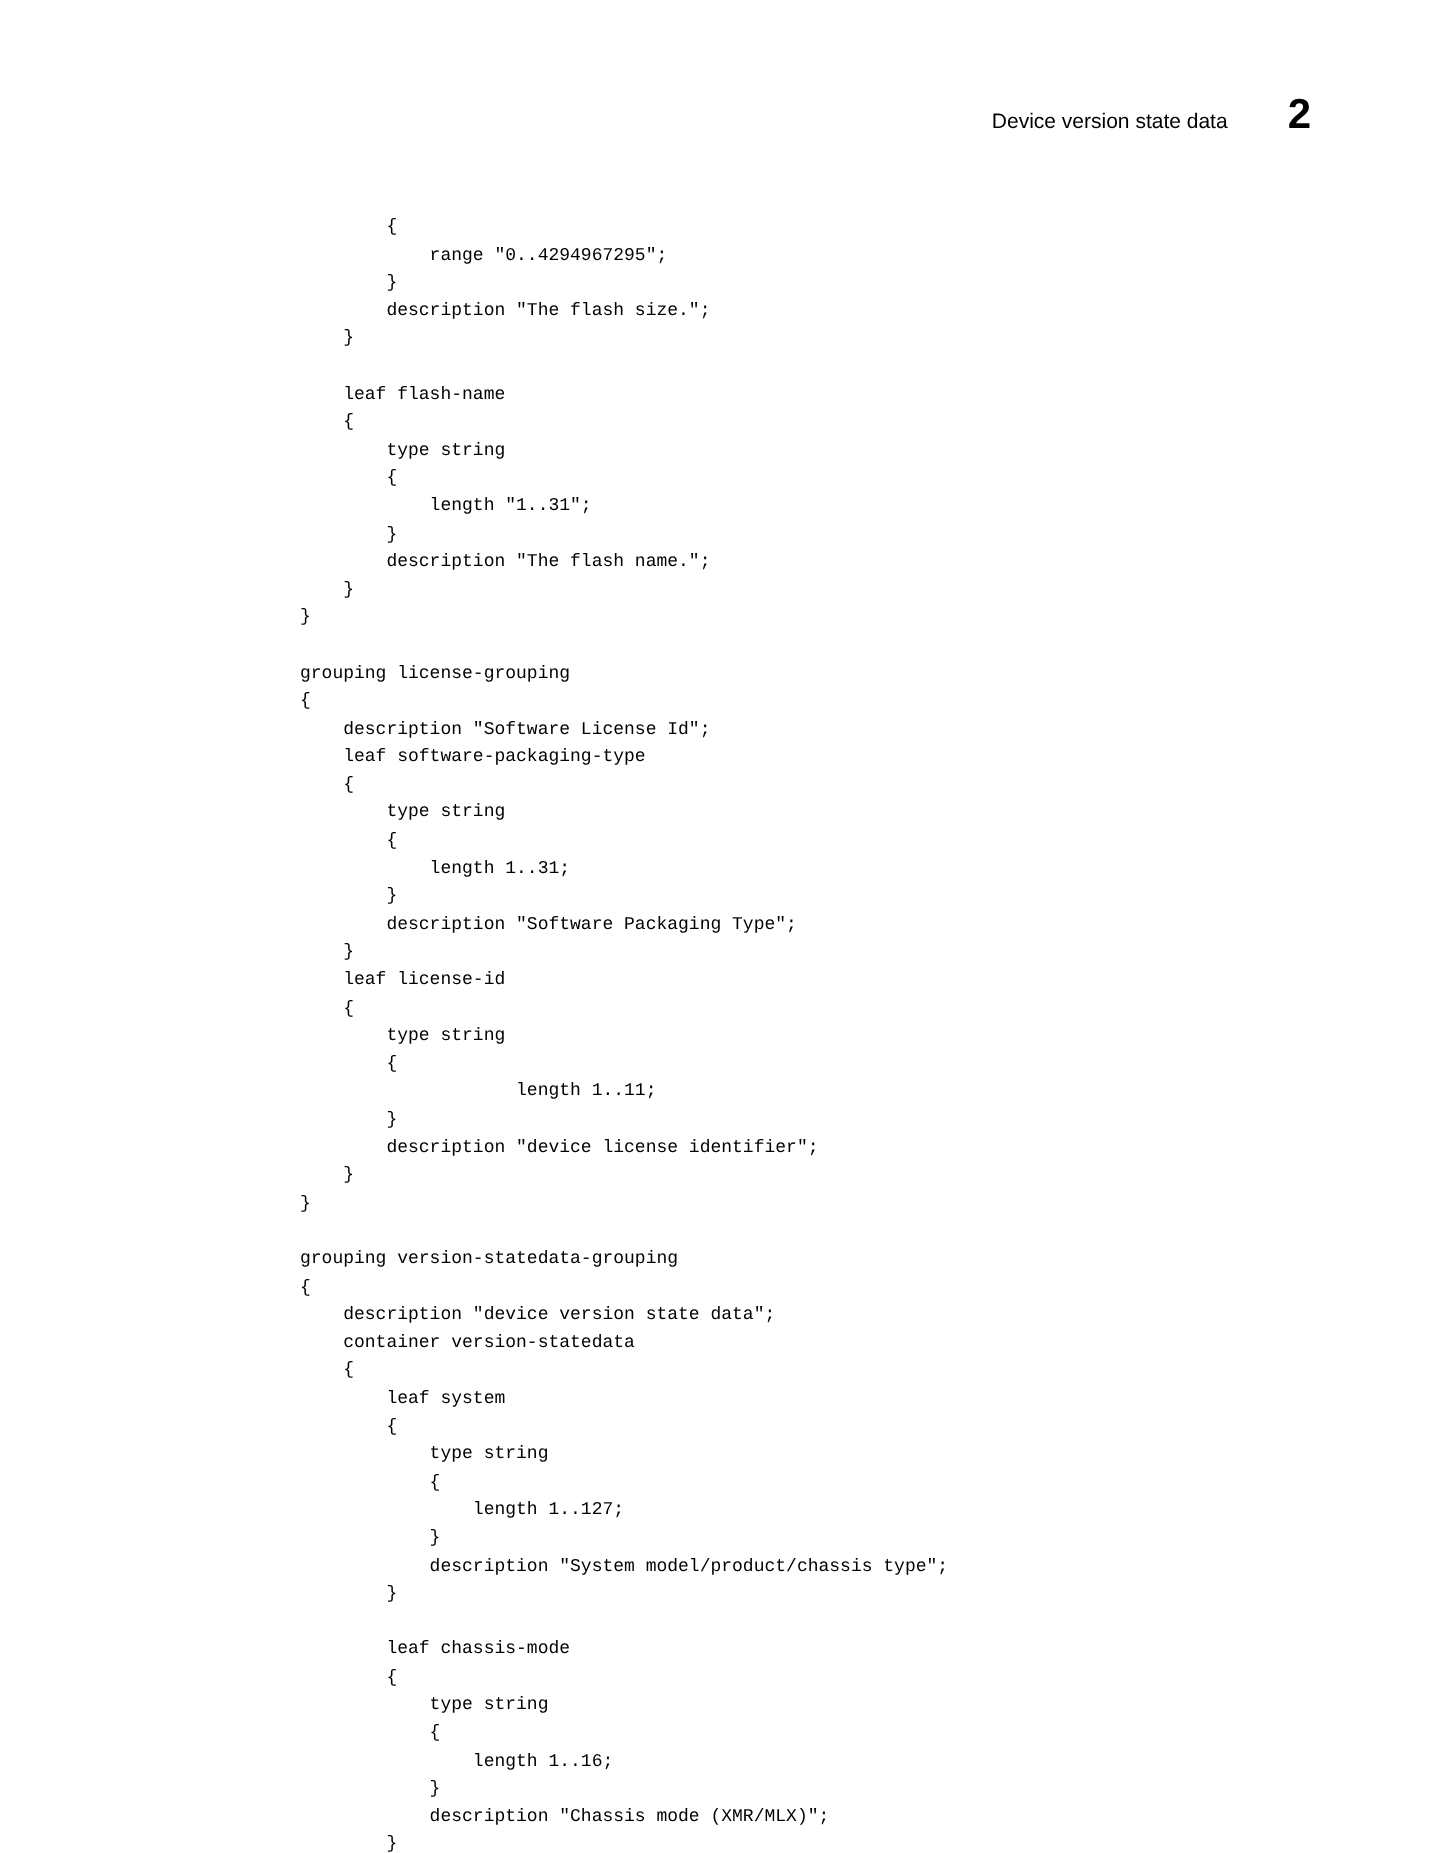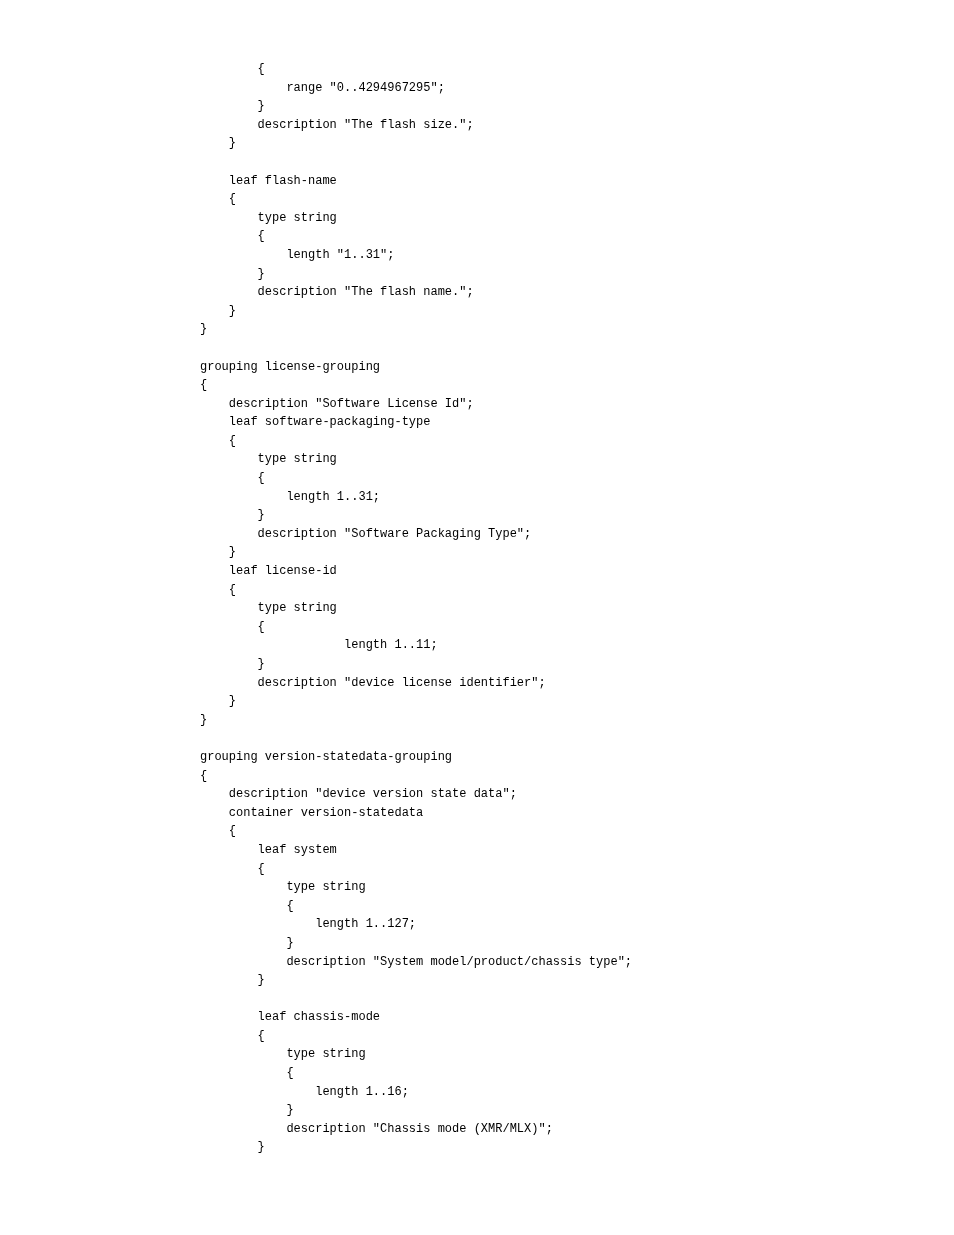--- a/index.html
+++ b/index.html
@@ -40,20 +40,24 @@
     white-space: pre;
     color: #000;
     margin-left: 120px;
   }
 </style>
 </head>
 <body>
 
 <div class="page">
 
+  <div class="header">
+    <span class="header-title">Device version state data</span>
+    <span class="chapter-num">2</span>
+  </div>
 
   <div class="code-block">        {
             range "0..4294967295";
         }
         description "The flash size.";
     }
 
     leaf flash-name
     {
         type string

